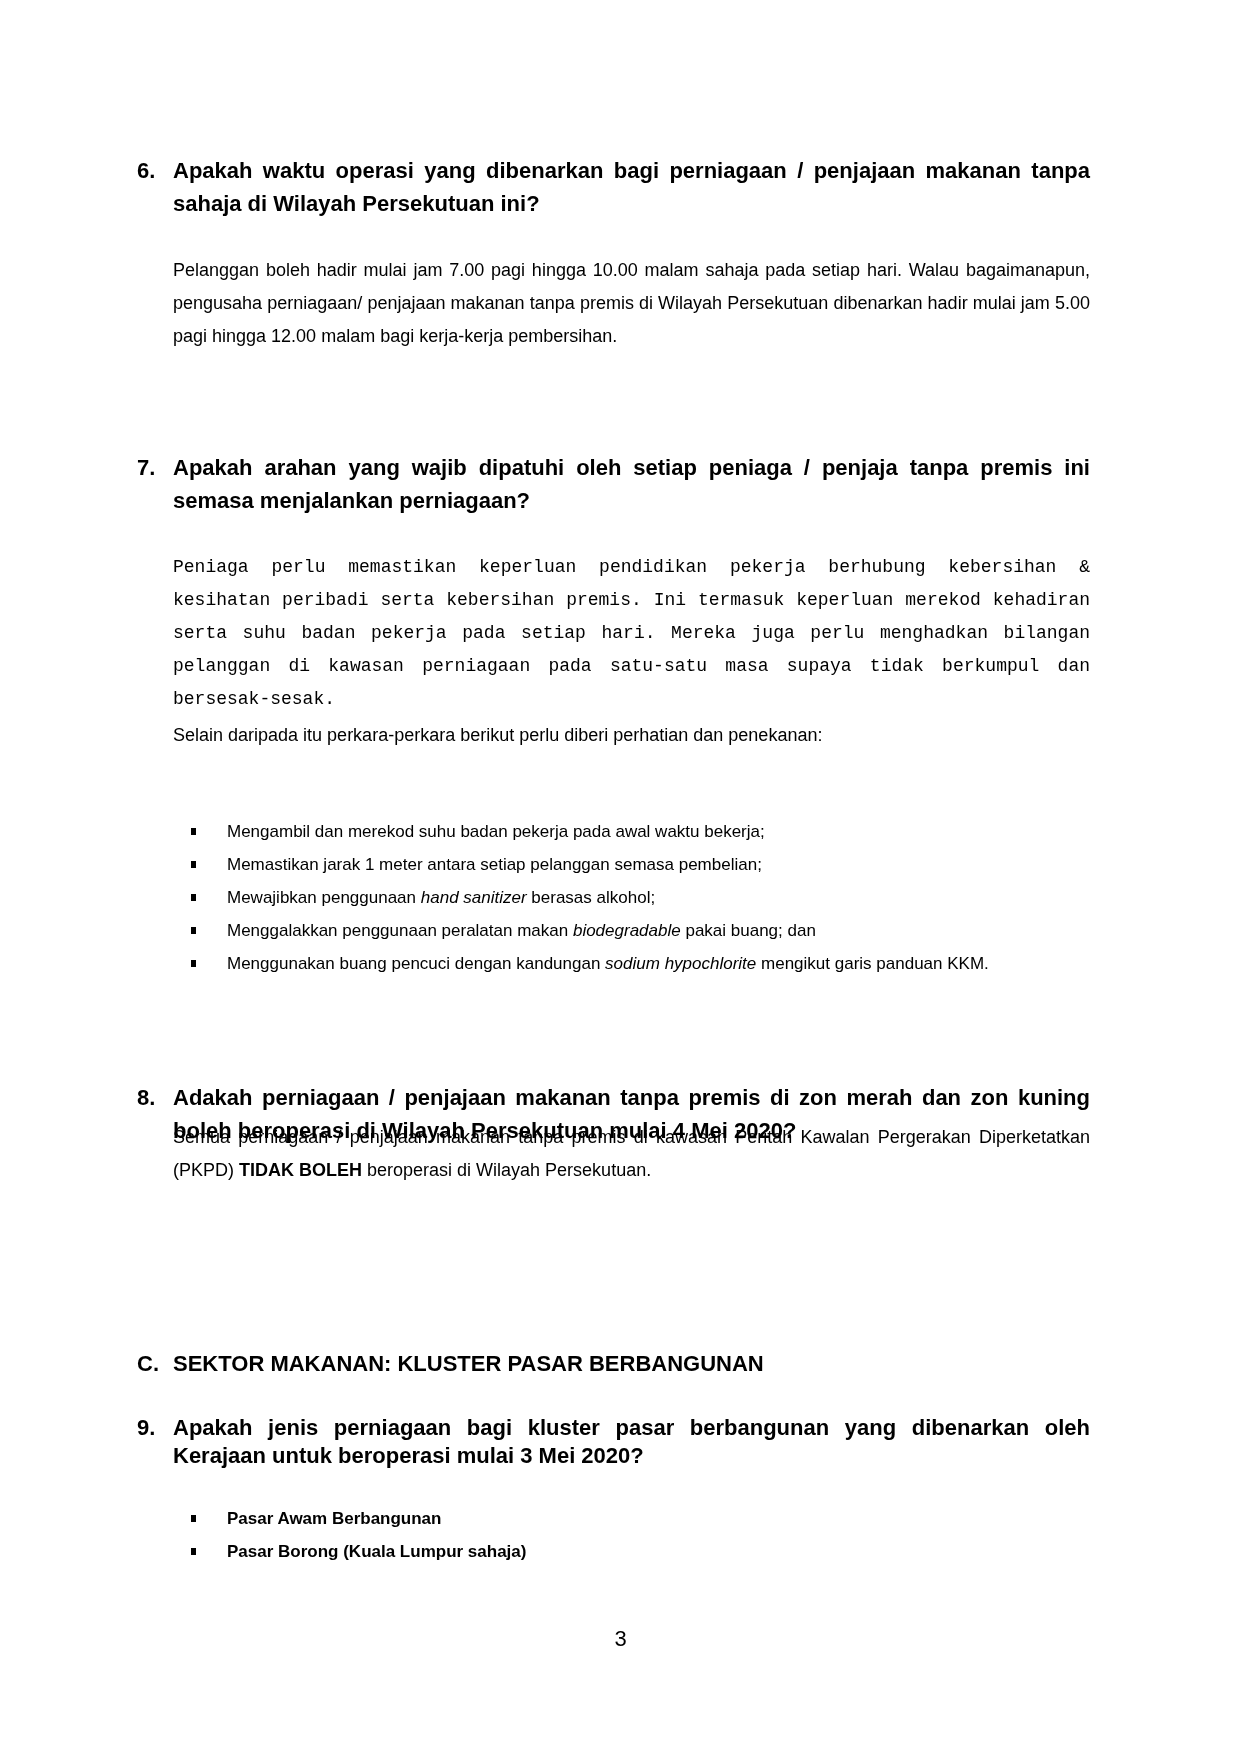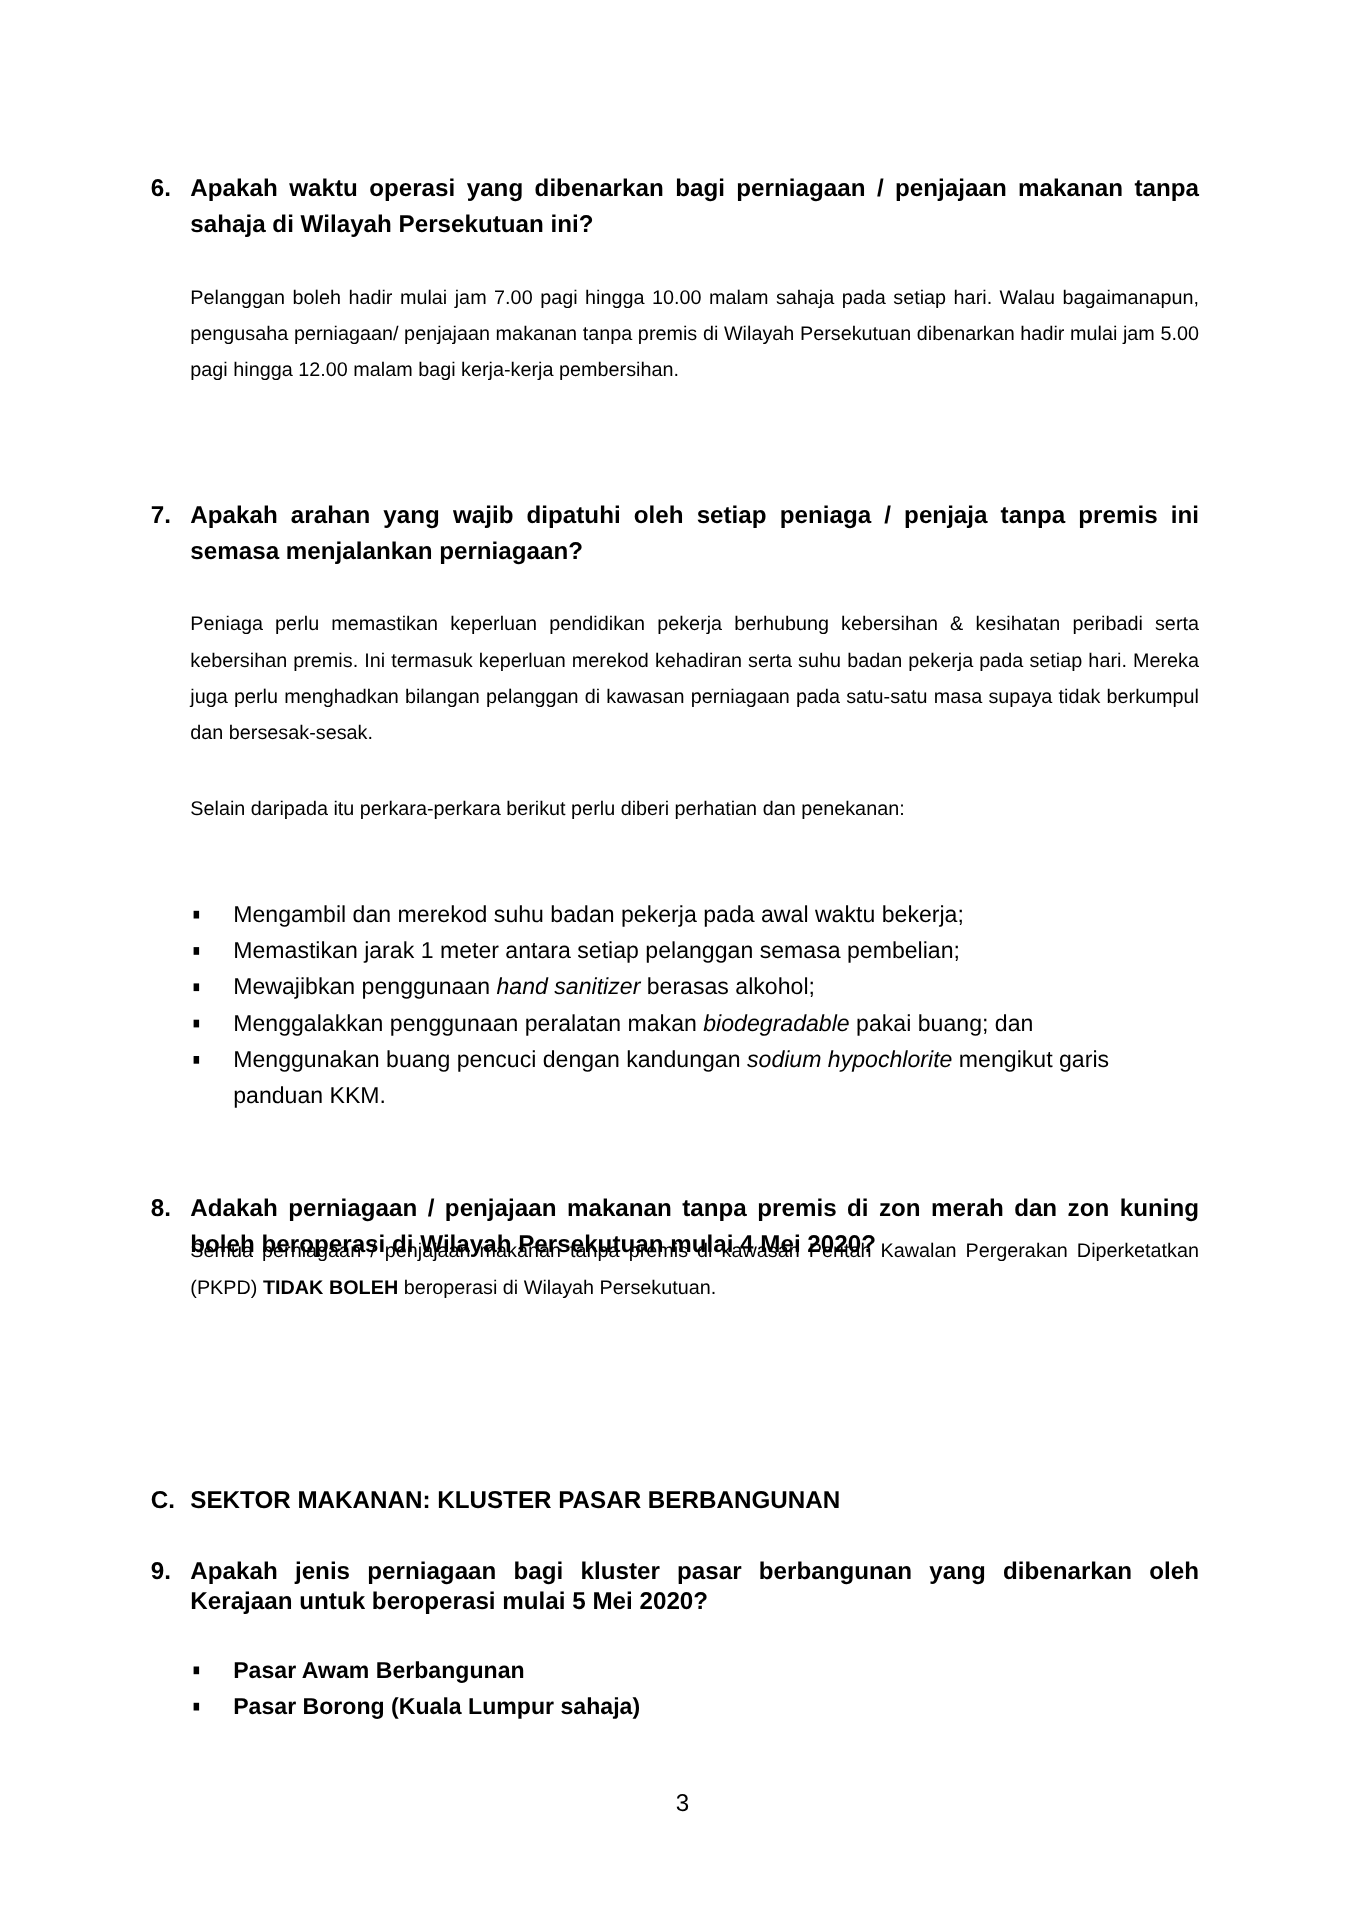--- a/index.html
+++ b/index.html
@@ -6,21 +6,21 @@
   body { width: 1241px; height: 1754px; position: relative; overflow: hidden;
          font-family: "Liberation Sans", sans-serif; color: #000000; }
   .page { position: absolute; left: 0; top: 0; width: 1241px; height: 1754px; background: #ffffff; }
   .block { position: absolute; left: 137px; width: 953px; font-size: 22px; }
   .q { font-weight: bold; line-height: 33px; }
   .q.tight { line-height: 28px; }
   .num { position: absolute; left: 0; top: 0; width: 36px; }
   .qtext { margin-left: 36px; text-align: justify; text-align-last: left; }
   .para { position: absolute; left: 173px; width: 917px; font-size: 18px; line-height: 33px;
           text-align: justify; text-align-last: left; }
-  .bullets { position: absolute; left: 173px; width: 917px; font-size: 21px; line-height: 33px;
+  .bullets { position: absolute; left: 188px; width: 917px; font-size: 17px; line-height: 33px;
              margin: 0; padding: 0; list-style: none; }
   .bullets li { position: relative; padding-left: 39px; }
   .bullets li .bmark { position: absolute; left: 3px; top: 13px; width: 5px; height: 7px; background: #000; }
   .heading { position: absolute; left: 137px; width: 953px; font-size: 22px; font-weight: bold; line-height: 33px; }
   .pagenum { position: absolute; left: 0; width: 1241px; text-align: center; font-size: 22px; line-height: 33px; }
   b.strong { font-weight: bold; }
 </style>
 </head>
 <body>
 
@@ -29,21 +29,21 @@
   <div class="block q" style="top:154px;">
     <span class="num">6.</span>
     <div class="qtext">Apakah waktu operasi yang dibenarkan bagi perniagaan / penjajaan makanan tanpa sahaja di Wilayah Persekutuan ini?</div>
   </div>
   <div class="para" style="top:254px;">Pelanggan boleh hadir mulai jam 7.00 pagi hingga 10.00 malam sahaja pada setiap hari. Walau bagaimanapun, pengusaha perniagaan/ penjajaan makanan tanpa premis di Wilayah Persekutuan dibenarkan hadir mulai jam 5.00 pagi hingga 12.00 malam bagi kerja-kerja pembersihan.</div>
 
   <div class="block q" style="top:451px;">
     <span class="num">7.</span>
     <div class="qtext">Apakah arahan yang wajib dipatuhi oleh setiap peniaga / penjaja tanpa premis ini semasa menjalankan perniagaan?</div>
   </div>
-  <div class="para" style="top:551px;">Peniaga perlu memastikan keperluan pendidikan pekerja berhubung kebersihan &amp; kesihatan peribadi serta kebersihan premis. Ini termasuk keperluan merekod kehadiran serta suhu badan pekerja pada setiap hari. Mereka juga perlu menghadkan bilangan pelanggan di kawasan perniagaan pada satu-satu masa supaya tidak berkumpul dan bersesak-sesak.</div>
+  <div class="para" style="top:551px;font-family:Liberation Mono, monospace;">Peniaga perlu memastikan keperluan pendidikan pekerja berhubung kebersihan &amp; kesihatan peribadi serta kebersihan premis. Ini termasuk keperluan merekod kehadiran serta suhu badan pekerja pada setiap hari. Mereka juga perlu menghadkan bilangan pelanggan di kawasan perniagaan pada satu-satu masa supaya tidak berkumpul dan bersesak-sesak.</div>
   <div class="para" style="top:719px;">Selain daripada itu perkara-perkara berikut perlu diberi perhatian dan penekanan:</div>
 
   <ul class="bullets" style="top:815px;">
     <li>
       <span class="bmark"></span><span>Mengambil dan merekod suhu badan pekerja pada awal waktu bekerja;</span>
     </li>
     <li>
       <span class="bmark"></span><span>Memastikan jarak 1 meter antara setiap pelanggan semasa pembelian;</span>
     </li>
     <li>
@@ -63,21 +63,21 @@
   </div>
   <div class="para" style="top:1121px;"><span>Semua perniagaan / penjajaan makanan tanpa premis di kawasan Peritah Kawalan Pergerakan Diperketatkan (PKPD) </span><b class="strong">TIDAK BOLEH</b><span> beroperasi di Wilayah Persekutuan.</span></div>
 
   <div class="heading" style="top:1347px;">
     <span class="num">C.</span>
     <div class="qtext">SEKTOR MAKANAN: KLUSTER PASAR BERBANGUNAN</div>
   </div>
 
   <div class="block q tight" style="top:1414px;">
     <span class="num">9.</span>
-    <div class="qtext">Apakah jenis perniagaan bagi kluster pasar berbangunan yang dibenarkan oleh Kerajaan untuk beroperasi mulai 5 Mei 2020?</div>
+    <div class="qtext">Apakah jenis perniagaan bagi kluster pasar berbangunan yang dibenarkan oleh Kerajaan untuk beroperasi mulai 3 Mei 2020?</div>
   </div>
 
   <ul class="bullets" style="top:1502px;font-weight:bold;">
     <li>
       <span class="bmark"></span><span>Pasar Awam Berbangunan</span>
     </li>
     <li>
       <span class="bmark"></span><span>Pasar Borong (Kuala Lumpur sahaja)</span>
     </li>
   </ul>

